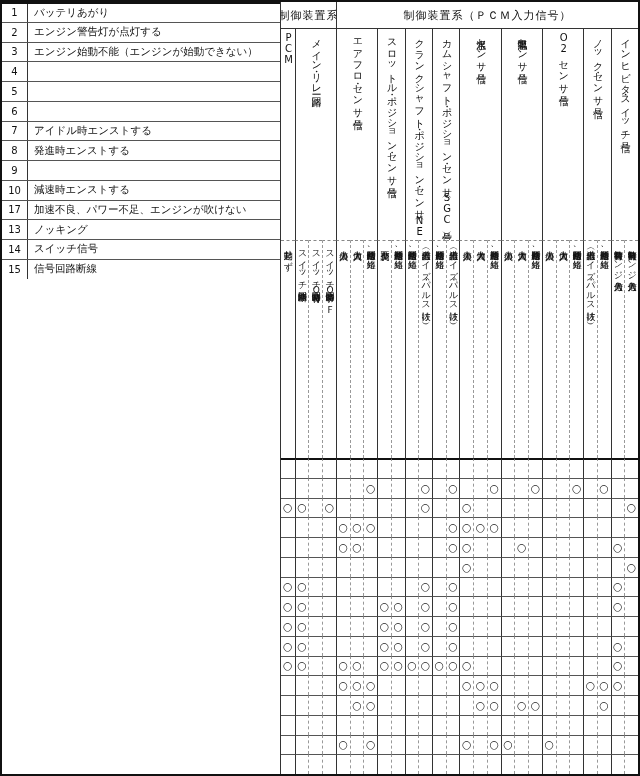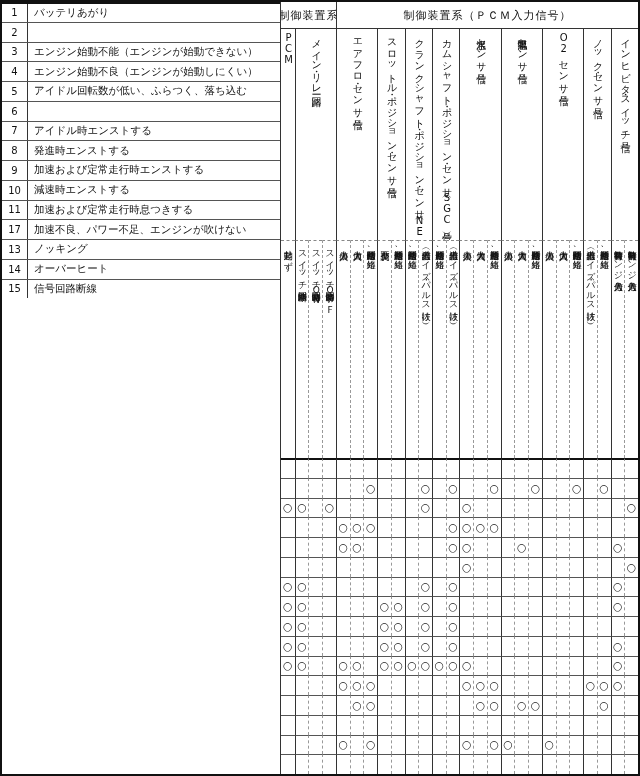--- a/index.html
+++ b/index.html
@@ -42,67 +42,61 @@
 
 <div class="page">
   <div class="left">
     <div class="leftrows" id="leftrows">
         <div class="lrow first">
           <div class="num">1</div>
           <div class="sym">バッテリあがり</div>
         </div>
         <div class="lrow">
           <div class="num">2</div>
+          <div class="sym">エンジン警告灯が点灯する</div>
         </div>
         <div class="lrow">
           <div class="num">3</div>
           <div class="sym">エンジン始動不能（エンジンが始動できない）</div>
         </div>
         <div class="lrow">
           <div class="num">4</div>
-          <div class="sym">エンジン始動不良（エンジンが始動しにくい）</div>
         </div>
         <div class="lrow">
           <div class="num">5</div>
-          <div class="sym">アイドル回転数が低い、ふらつく、落ち込む</div>
         </div>
         <div class="lrow">
           <div class="num">6</div>
         </div>
         <div class="lrow">
           <div class="num">7</div>
           <div class="sym">アイドル時エンストする</div>
         </div>
         <div class="lrow">
           <div class="num">8</div>
           <div class="sym">発進時エンストする</div>
         </div>
         <div class="lrow">
           <div class="num">9</div>
-          <div class="sym">加速および定常走行時エンストする</div>
         </div>
         <div class="lrow">
           <div class="num">10</div>
           <div class="sym">減速時エンストする</div>
         </div>
         <div class="lrow">
-          <div class="num">11</div>
-          <div class="sym">加速および定常走行時息つきする</div>
-        </div>
-        <div class="lrow">
           <div class="num">17</div>
           <div class="sym">加速不良、パワー不足、エンジンが吹けない</div>
         </div>
         <div class="lrow">
           <div class="num">13</div>
           <div class="sym">ノッキング</div>
         </div>
         <div class="lrow">
           <div class="num">14</div>
-          <div class="sym">オーバーヒート</div>
+          <div class="sym">スイッチ信号</div>
         </div>
         <div class="lrow">
           <div class="num">15</div>
           <div class="sym">信号回路断線</div>
         </div>
       </div>
   </div>
   <div class="right">
     <div class="rgrid" id="rgrid">
         <div class="gc band1" style="grid-area: 1 / 1 / auto / span 4;">制御装置系</div>

